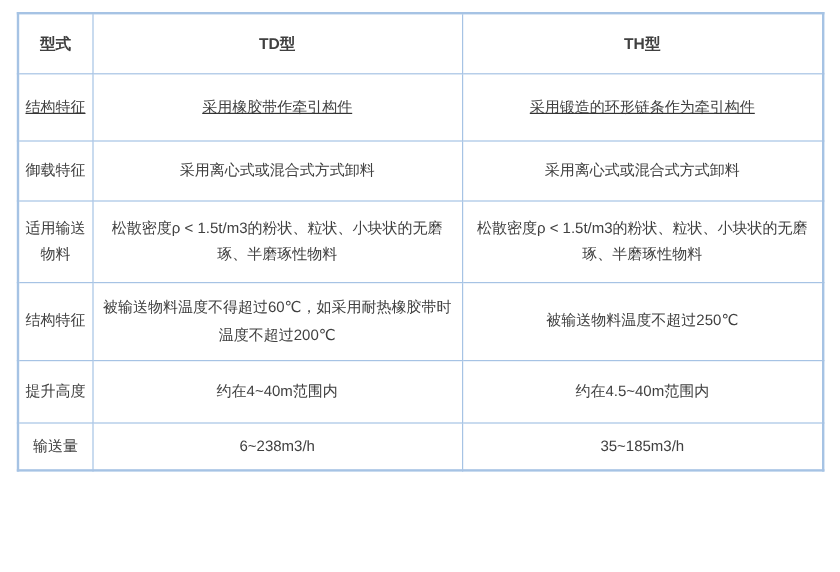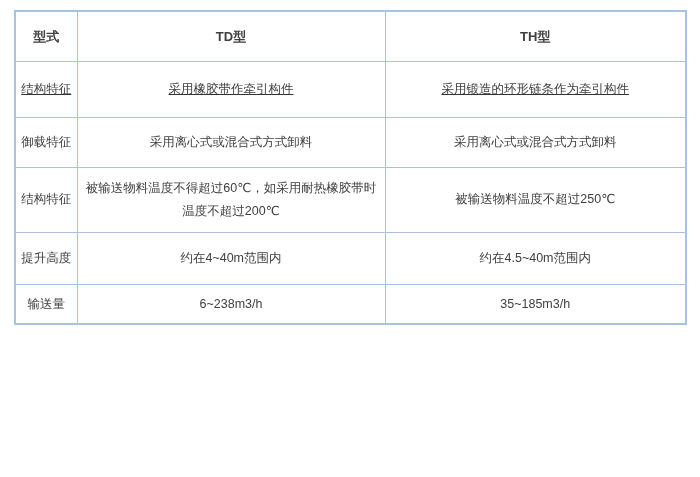--- a/index.html
+++ b/index.html
@@ -66,20 +66,25 @@
     <tr style="height:56px;text-decoration:underline;">
       <td class="label-cell">结构特征</td>
       <td>采用橡胶带作牵引构件</td>
       <td>采用锻造的环形链条作为牵引构件</td>
     </tr>
     <tr style="height:50px;font-family:Liberation Serif, serif;">
       <td class="label-cell">御载特征</td>
       <td>采用离心式或混合式方式卸料</td>
       <td>采用离心式或混合式方式卸料</td>
     </tr>
+    <tr style="height:68px;">
+      <td class="label-cell">适用输送物料</td>
+      <td>松散密度ρ &lt; 1.5t/m3的粉状、粒状、小块状的无磨琢、半磨琢性物料</td>
+      <td>松散密度ρ &lt; 1.5t/m3的粉状、粒状、小块状的无磨琢、半磨琢性物料</td>
+    </tr>
     <tr style="height:65px;">
       <td class="label-cell">结构特征</td>
       <td>被输送物料温度不得超过60℃，如采用耐热橡胶带时温度不超过200℃</td>
       <td>被输送物料温度不超过250℃</td>
     </tr>
     <tr style="height:52px;">
       <td class="label-cell">提升高度</td>
       <td>约在4~40m范围内</td>
       <td>约在4.5~40m范围内</td>
     </tr>

